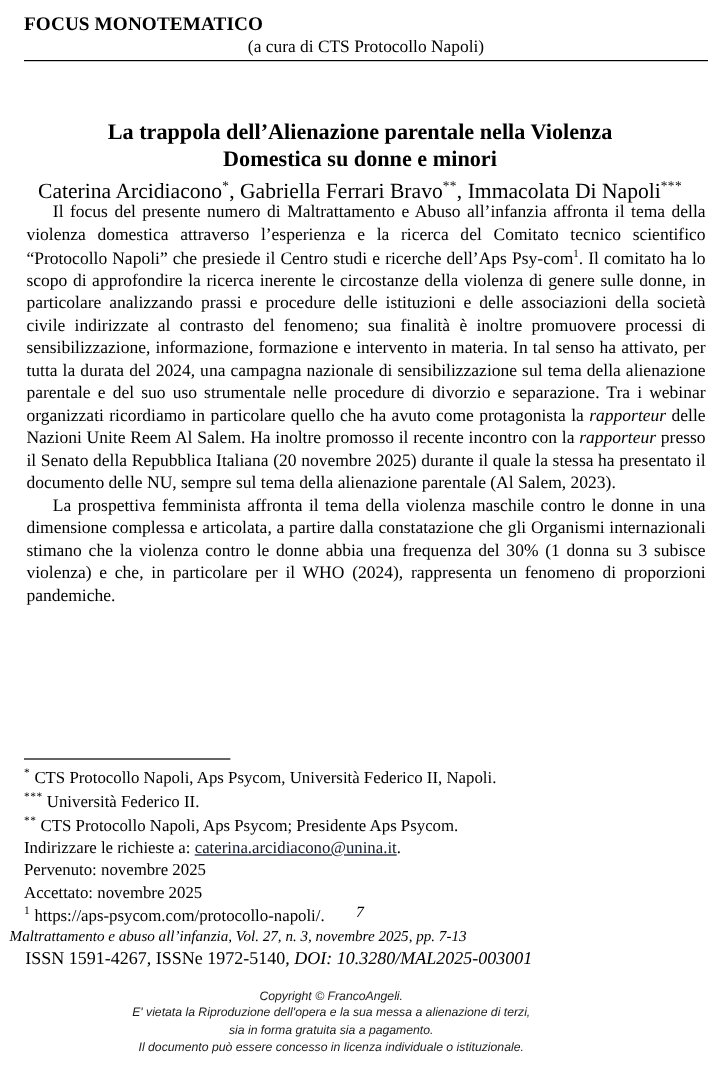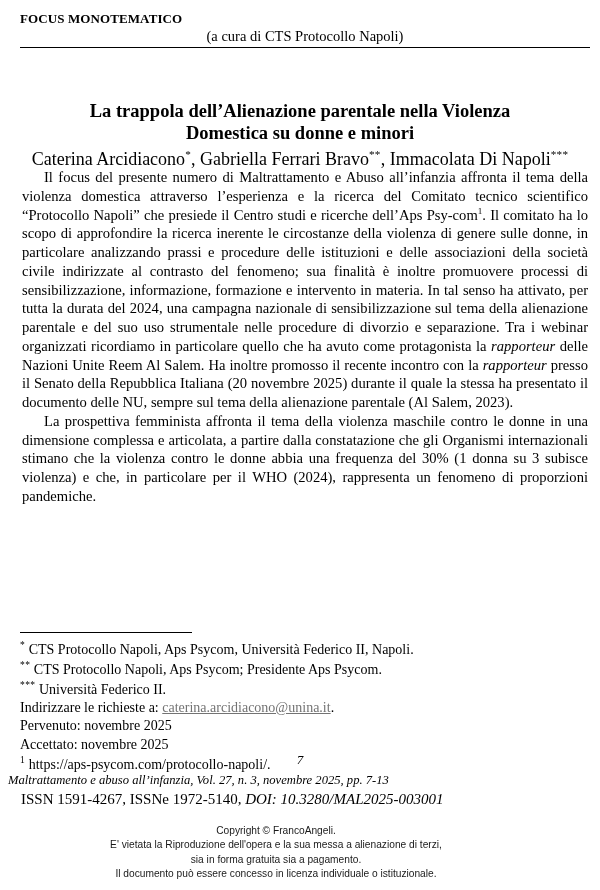--- a/index.html
+++ b/index.html
@@ -24,21 +24,21 @@
   }
 
   
   .focus-block {
     position: absolute;
     left: 20px;
     top: 12px;
     width: 570px;
   }
   .focus-title {
-    font-size: 13px;
+    font-size: 16px;
     font-weight: bold;
     line-height: 1.12;
     letter-spacing: 0.1px;
   }
   .focus-sub {
     font-size: 14.5px;
     line-height: 1.2;
     margin-top: 1px;
     text-align: center;
   }
@@ -112,21 +112,21 @@
     font-size: 14px;
     line-height: 1.31;
     white-space: nowrap;
   }
   .fn-line sup {
     font-size: 0.68em;
     vertical-align: super;
     letter-spacing: 0.4px;
   }
   .fn-email {
-    color: #737373;
+    color: #0f172a;
   }
 
   
   .pagenum {
     position: absolute;
     left: 0;
     top: 752px;
     width: 600px;
     text-align: center;
     font-size: 13px;
@@ -157,20 +157,21 @@
   .copyright-block {
     position: absolute;
     left: 0;
     top: 824px;
     width: 552px;
     text-align: center;
     font-family: "Liberation Sans", "DejaVu Sans", sans-serif;
     font-size: 10.2px;
     line-height: 1.42;
     color: #1a1a1a;
+    font-style: italic;
   }
 </style>
 </head>
 <body>
 
 <div class="page">
 
   <div class="focus-block">
     <div class="focus-title">FOCUS MONOTEMATICO</div>
     <div class="focus-sub">(a cura di CTS Protocollo Napoli)</div>
@@ -192,26 +193,26 @@
     <p class="para">La prospettiva femminista affronta il tema della violenza maschile contro le donne in una dimensione complessa e articolata, a partire dalla constatazione che gli Organismi internazionali stimano che la violenza contro le donne abbia una frequenza del 30% (1 donna su 3 subisce violenza) e che, in particolare per il WHO (2024), rappresenta un fenomeno di proporzioni pandemiche.</p>
   </div>
 
   <div class="footnote-block">
     <div class="footnote-rule"></div>
     <div class="fn-line">
       <sup>*</sup>
       <span>CTS Protocollo Napoli, Aps Psycom, Università Federico II, Napoli.</span>
     </div>
     <div class="fn-line">
+      <sup>***</sup>
+      <span>Università Federico II.</span>
+    </div>
+    <div class="fn-line">
       <sup>**</sup>
       <span>CTS Protocollo Napoli, Aps Psycom; Presidente Aps Psycom.</span>
-    </div>
-    <div class="fn-line">
-      <sup>***</sup>
-      <span>Università Federico II.</span>
     </div>
     <div class="fn-line">
       <span>Indirizzare le richieste a:</span>
       <a class="fn-email" href="#">caterina.arcidiacono@unina.it</a><span>.</span>
     </div>
     <div class="fn-line">Pervenuto: novembre 2025</div>
     <div class="fn-line">Accettato: novembre 2025</div>
     <div class="fn-line">
       <sup>1</sup>
       <span>https://aps-psycom.com/protocollo-napoli/.</span>

